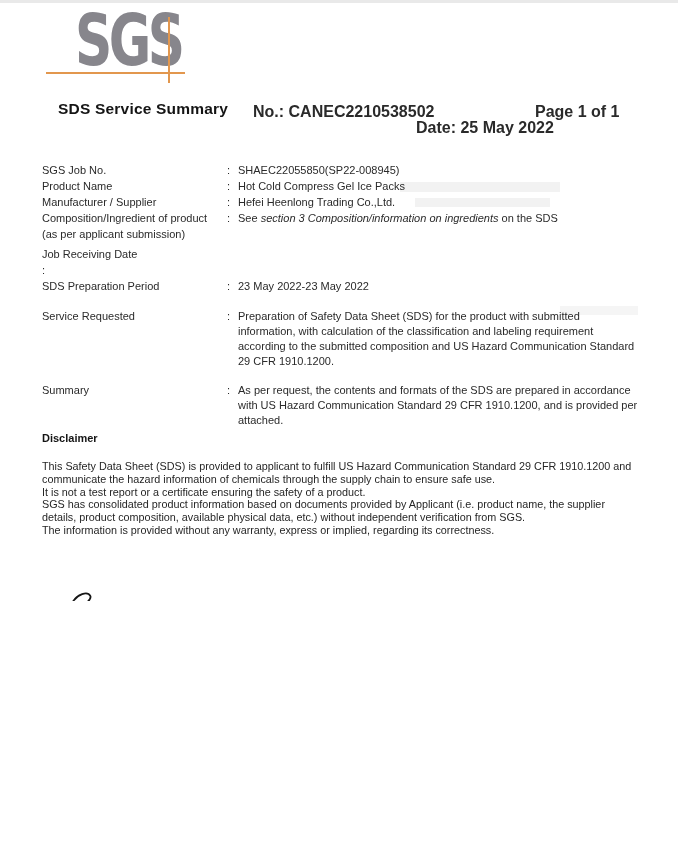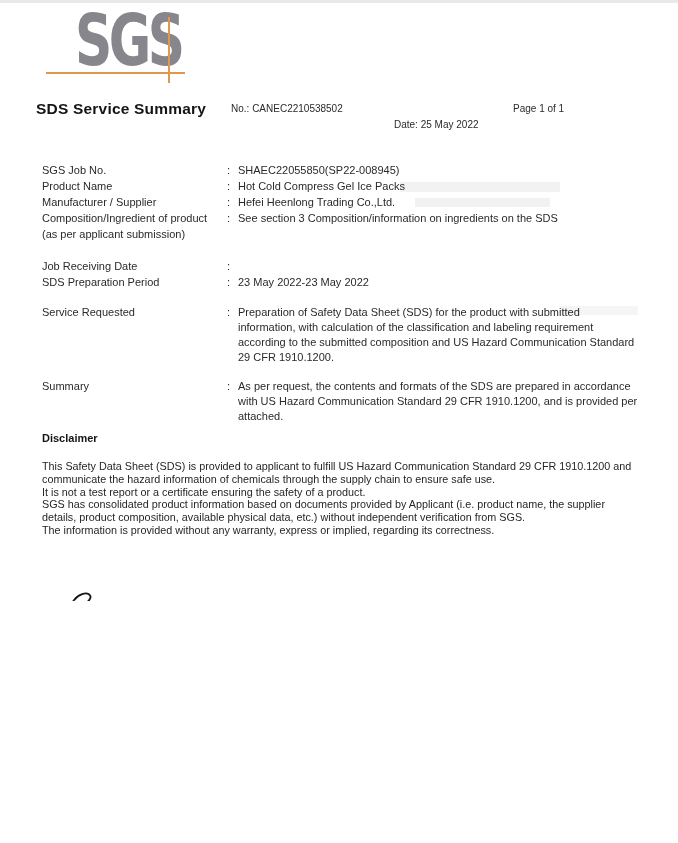--- a/index.html
+++ b/index.html
@@ -12,36 +12,36 @@
   
   .logo-text{
     position:absolute;left:75px;top:4px;font-family:"DejaVu Sans",sans-serif;
     font-weight:700;font-size:72px;line-height:72px;letter-spacing:-5px;
     color:#87868C;transform:scaleX(0.72);transform-origin:left top;white-space:nowrap;
   }
   .logo-hline{position:absolute;left:46px;top:72px;width:139px;height:1.5px;background:#E2974E;}
   .logo-vline{position:absolute;left:168px;top:17px;width:1.5px;height:66px;background:#E2974E;}
 
   
-  .title-row{position:absolute;left:36px;top:100px;right:20px;height:22px;}
+  .title-row{position:absolute;left:58px;top:100px;right:20px;height:22px;}
   .main-title{position:absolute;left:0;top:0;font-size:15.5px;font-weight:bold;color:#141414;letter-spacing:0.2px;white-space:nowrap;}
-  .doc-meta{position:absolute;top:3px;font-size:10px;color:#2a2a2a;white-space:nowrap;}
+  .doc-meta{position:absolute;top:3px;font-size:16px;color:#2a2a2a;white-space:nowrap;font-weight:bold;}
   .doc-no{left:195px;} .doc-date{left:358px;margin-top:16px;} .doc-page{left:477px;}
 
   
   .fields{position:absolute;left:42px;top:162px;width:598px;font-size:11px;}
   .frow{display:flex;align-items:flex-start;line-height:16px;}
   .flabel{width:185px;flex:none;}
   .fcolon{width:11px;flex:none;}
   .fvalue{flex:1;}
   .frow.para{line-height:15px;}
-  .gap-sm{margin-top:16px;}
+  .gap-sm{margin-top:4px;flex-direction:column;}
   .gap-md{margin-top:15px;}
   .gap-lg{margin-top:14px;}
-  .ital{}
+  .ital{font-style:italic;}
 
   
   .disc-head{position:absolute;left:42px;top:432px;font-size:11px;font-weight:bold;color:#141414;}
   .disc-body{position:absolute;left:42px;top:460px;width:600px;font-size:10.8px;line-height:12.8px;color:#262626;}
 
   
   .sig-block{position:absolute;left:42px;top:588px;}
   .sig-svg{display:block;margin-left:20px;width:92px;height:46px;}
   .sig-line{font-size:12px;font-weight:bold;line-height:10px;margin-top:-4px;letter-spacing:0.5px;color:#be185d;white-space:nowrap;}
   .sig-name{font-size:11px;line-height:13px;margin-top:6px;}

